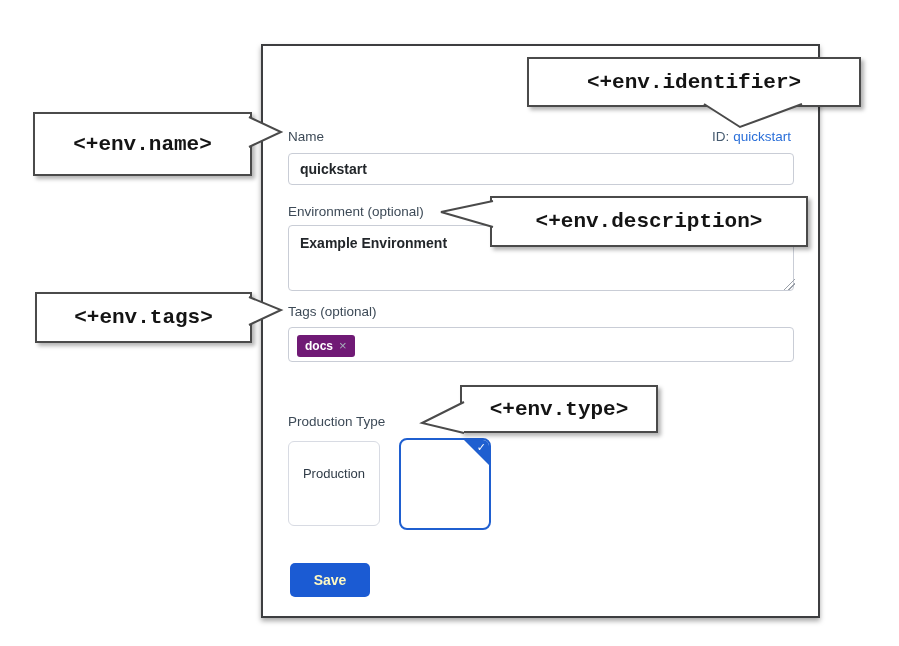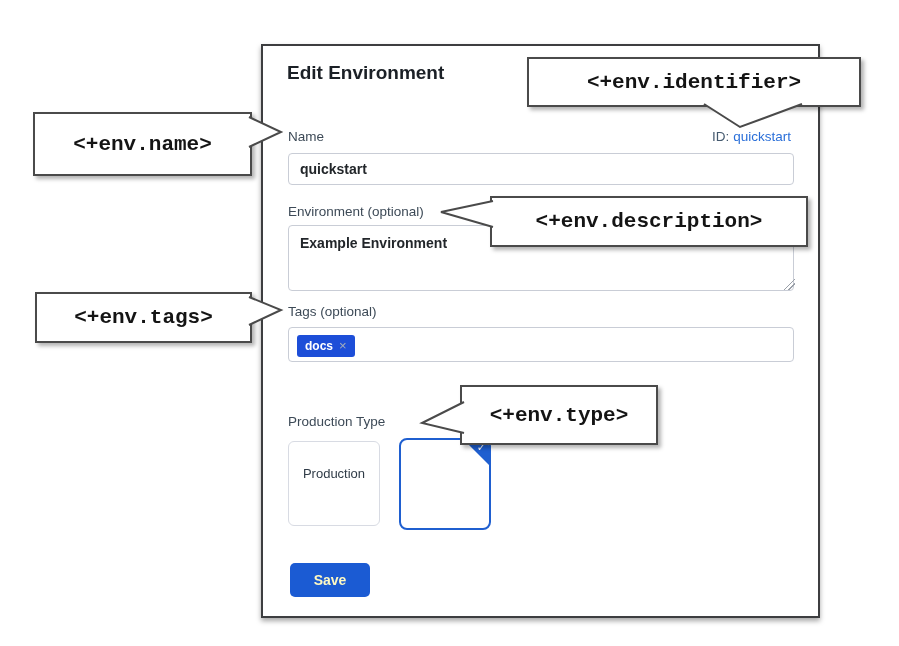--- a/index.html
+++ b/index.html
@@ -25,21 +25,21 @@
                border:1px solid #c9cdd6; border-radius:4px; padding:9px 11px;
                font-size:14px; font-weight:600; color:#22262a; resize:none;
                font-family:"Liberation Sans", sans-serif; outline:none; overflow:hidden; }
   .resize-grip { position:absolute; left:521px; top:233px; width:11px; height:11px;
                  background:
                    linear-gradient(135deg, transparent 0 46%, #9aa0a8 46% 54%, transparent 54% 68%, #9aa0a8 68% 76%, transparent 76%);
                  cursor:nwse-resize; }
   .tags-box { position:absolute; left:25px; top:281px; width:506px; height:35px;
               border:1px solid #c9cdd6; border-radius:4px; background:#fff; cursor:text; }
   .tag-chip { display:inline-flex; align-items:center; gap:6px; margin:7px 0 0 8px;
-              background:#1d4ed8; color:#fff; border-radius:3px; padding:3px 8px;
+              background:#701a75; color:#fff; border-radius:3px; padding:3px 8px;
               font-size:12px; font-weight:700; line-height:1.2; }
   .tag-x { color:#a6afba; font-weight:400; font-size:13px; cursor:pointer; }
 
   .type-card { position:absolute; background:#fff; border:1px solid #d8dbe3;
                border-radius:6px; width:92px; height:85px; left:25px; top:395px;
                display:flex; justify-content:center; padding-top:24px;
                font-size:13px; color:#2f3b47; text-align:center; cursor:pointer; }
   .type-card.selected { left:136px; top:392px; width:92px; height:92px;
                         border:2px solid #1f5fd0; border-radius:8px;
                         overflow:hidden; padding-top:22px; line-height:1.4; }
@@ -63,30 +63,29 @@
   .tail path { fill:#ffffff; stroke:#4a4a4a; stroke-width:2px; }
 
   .co-name-box        { left:33px;  top:112px; width:219px; height:64px; }
   .co-name-tail       { left:249px; top:115px; }
   .co-identifier-box  { left:527px; top:57px;  width:334px; height:50px; }
   .co-identifier-tail { left:698px; top:104px; }
   .co-description-box { left:490px; top:196px; width:318px; height:51px; }
   .co-description-tail{ left:438px; top:199px; }
   .co-tags-box        { left:35px;  top:292px; width:217px; height:51px; }
   .co-tags-tail       { left:249px; top:294px; }
-  .co-type-box        { left:460px; top:385px; width:198px; height:60px; }
+  .co-type-box        { left:460px; top:385px; width:198px; height:48px; }
   .co-type-tail       { left:416px; top:399px; }
 </style>
 </head>
 <body>
 
 <div class="canvas">
 
   <div class="dialog">
-    <div class="dialog-title">Edit Environment</div>
 
     <div class="field-label" style="left:25px; top:83px;">Name</div>
     <div class="id-row">
       <span class="id-prefix">ID:</span><span class="id-link">quickstart</span>
     </div>
     <input class="text-input" style="top: 107px;" type="text" value="quickstart">
 
     <div class="field-label" style="left:25px; top:158px;">Environment (optional)</div>
     <textarea class="desc-area" style="">Example Environment</textarea>
     <div class="resize-grip"></div>

